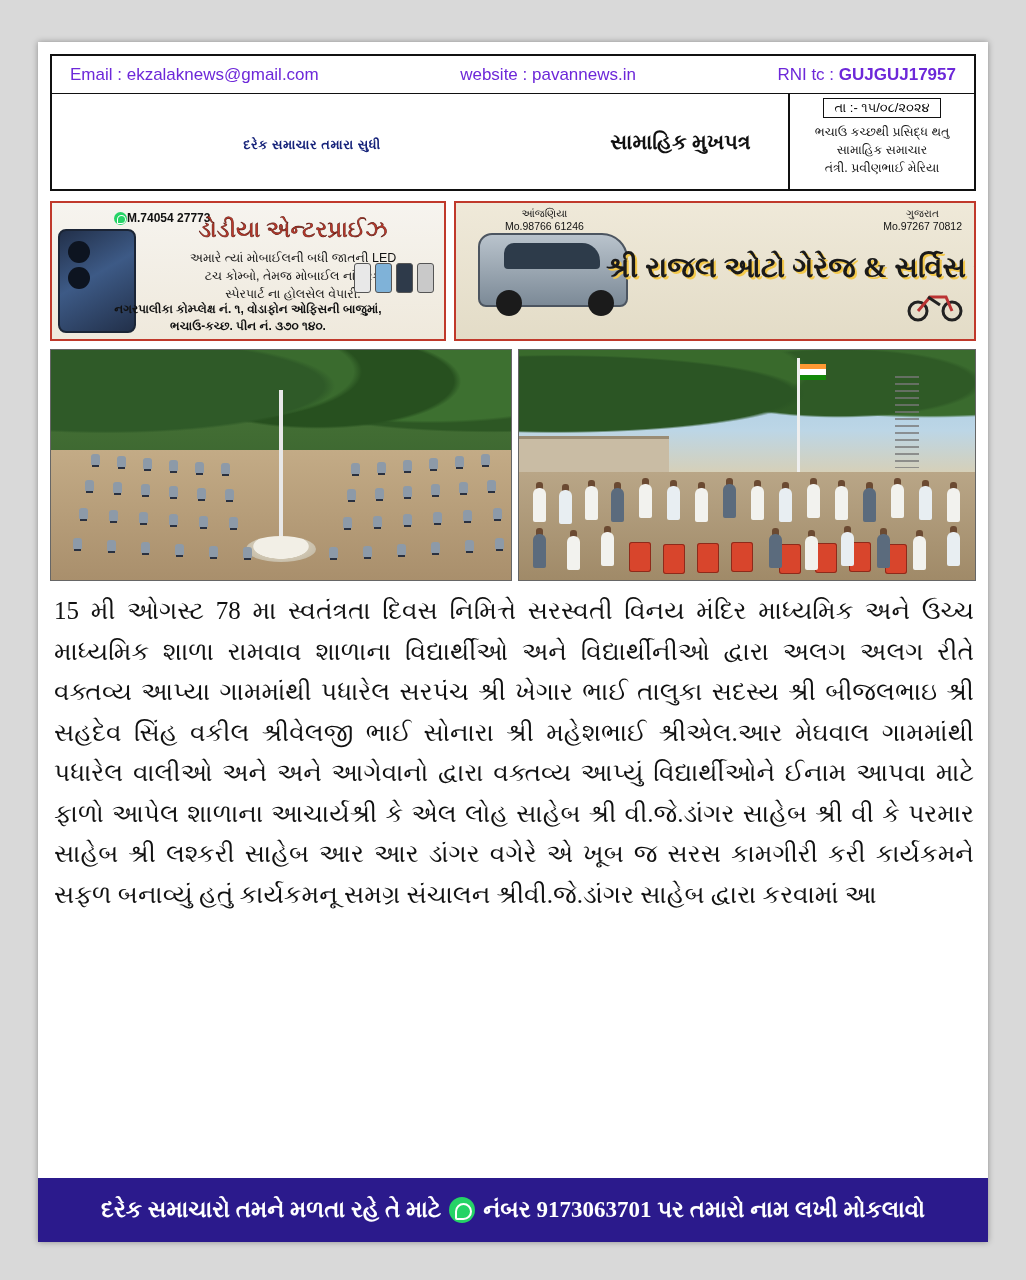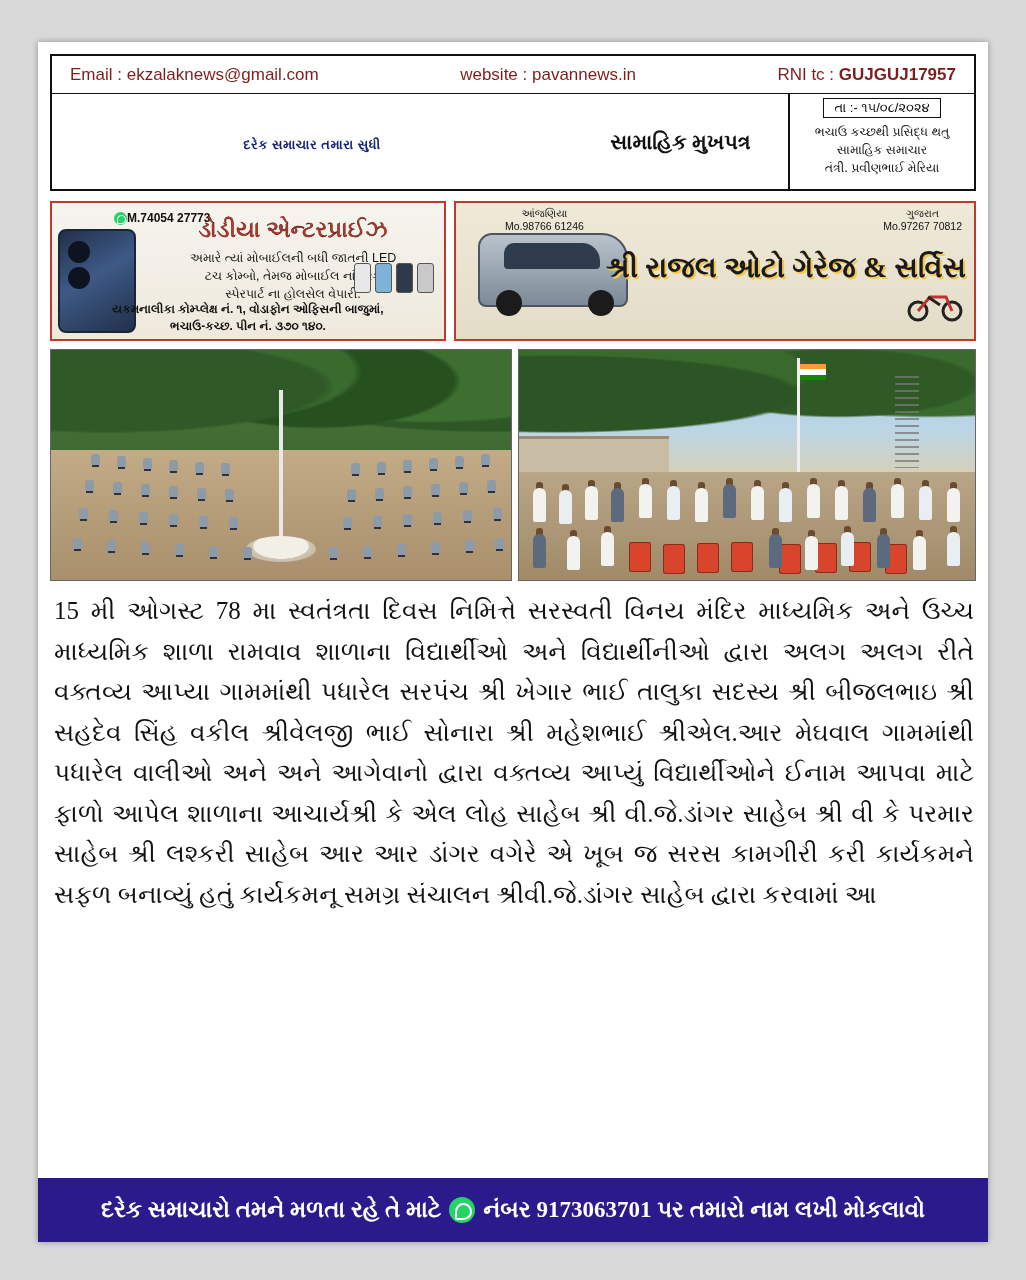--- a/index.html
+++ b/index.html
@@ -21,21 +21,21 @@
   .masthead-box {
     margin: 12px 12px 0 12px;
     border: 2px solid #111;
     background: #fff;
   }
   .contact-row {
     display: flex;
     justify-content: space-between;
     padding: 9px 18px 7px 18px;
     font-size: 17px;
-    color: #7f1d1d;
+    color: #6d28d9;
     border-bottom: 1px solid #fff;
   }
   .contact-row .rni strong { font-weight: bold; }
   .title-row {
     display: flex;
     align-items: stretch;
     border-top: 1px solid #111;
     min-height: 96px;
   }
   .logo-cell {
@@ -337,21 +337,21 @@
         <div>ટચ કોમ્બો, તેમજ મોબાઈલ નાં દરેક</div>
         <div>સ્પેરપાર્ટ ના હોલસેલ વેપારી.</div>
       </div>
       <div class="swatches">
         <span class="swatch" style="background:#e8e8e8"></span>
         <span class="swatch" style="background:#7fb2d8"></span>
         <span class="swatch" style="background:#2e3a4a"></span>
         <span class="swatch" style="background:#c9c9c9"></span>
       </div>
       <div class="addr">
-        <div>યકમનાલીકા કોમ્પ્લેક્ષ નં. ૧, વોડાફોન ઓફિસની બાજુમાં,</div>
+        <div>નગરપાલીકા કોમ્પ્લેક્ષ નં. ૧, વોડાફોન ઓફિસની બાજુમાં,</div>
         <div>ભચાઉ-કચ્છ. પીન નં. ૩૭૦ ૧૪૦.</div>
       </div>
     </div>
 
     <div class="ad ad-right">
       <div class="rtop-left">
         <div>આંજણિયા</div>
         <div>Mo.98766 61246</div>
       </div>
       <div class="rtop-right">

